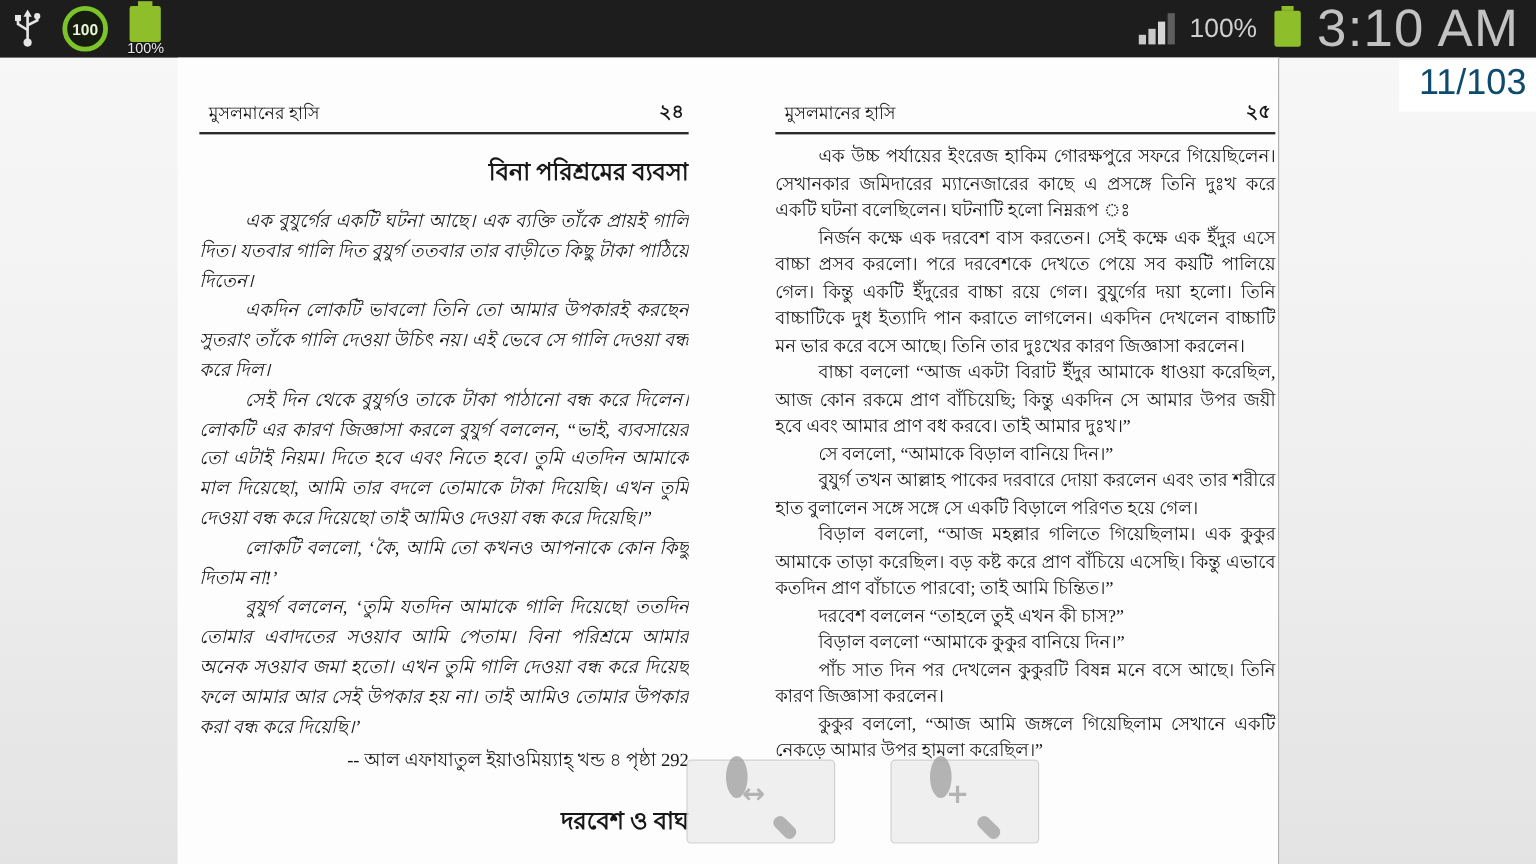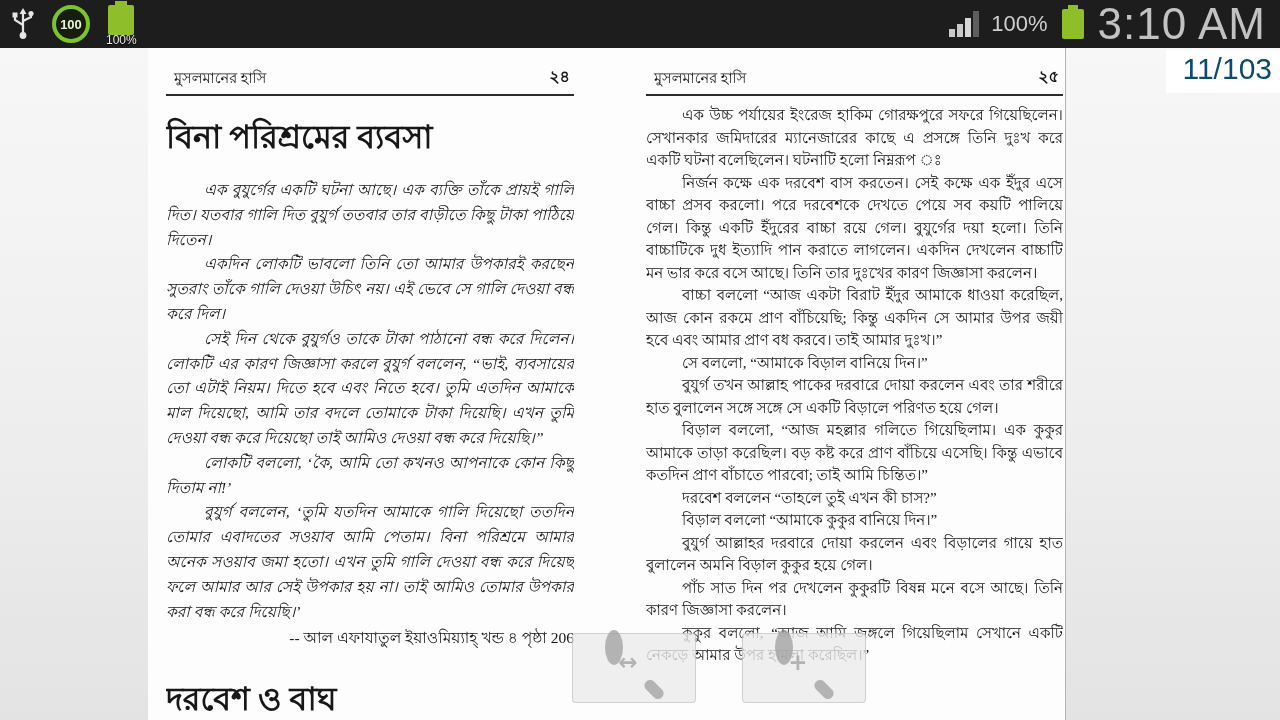--- a/index.html
+++ b/index.html
@@ -49,26 +49,26 @@
     position:absolute; left:148px; top:48px; width:918px; height:672px;
     background:#fdfdfd; border-right:1px solid #b3b3b3;
     font-family:"Liberation Serif","DejaVu Serif",serif; color:#171717;
   }
   .col { position:absolute; top:0; height:672px; overflow:hidden; }
   .col-left  { left:18px;  width:408px; }
   .col-right { left:498px; width:417px; }
 
   .running-head-row {
     display:flex; justify-content:space-between; align-items:flex-end;
-    margin-top:16px; padding:0 4px 3px 8px; border-bottom:2px solid #2c2c2c;
+    margin-top:32px; padding:0 4px 3px 8px; border-bottom:2px solid #2c2c2c;
   }
   .running-head { font-size:14.5px; }
   .page-number  { font-size:16px; font-weight:bold; }
 
-  .chapter-title { text-align:left; font-size:32px; font-weight:bold; margin:16px 0 12px; }
+  .chapter-title { text-align:right; font-size:20px; font-weight:bold; margin:16px 0 12px; }
   .chapter-title.second { margin-top:22px; }
 
   .col-left  p.body { font-size:15.5px; line-height:1.6; text-align:justify; text-indent:38px;font-style:italic; }
   .col-right p.body { font-size:15px;   line-height:1.5; text-align:justify; text-indent:36px; }
   .col-right p.body.first { margin-top:8px; }
   .attribution { font-size:15.5px; text-align:right; margin-top:2px; }
 
   
   .zoom-bar { position:absolute; left:572px; top:633px; display:flex; gap:46px; }
   .zoom-btn {
@@ -144,39 +144,38 @@
       <div class="running-head-row">
         <span class="running-head">মুসলমানের হাসি</span>
         <span class="page-number">২৪</span>
       </div>
       <div class="chapter-title">বিনা পরিশ্রমের ব্যবসা</div>
       <p class="body">এক বুযুর্গের একটি ঘটনা আছে। এক ব্যক্তি তাঁকে প্রায়ই গালি দিত। যতবার গালি দিত বুযুর্গ ততবার তার বাড়ীতে কিছু টাকা পাঠিয়ে দিতেন।</p>
       <p class="body">একদিন লোকটি ভাবলো তিনি তো আমার উপকারই করছেন সুতরাং তাঁকে গালি দেওয়া উচিৎ নয়। এই ভেবে সে গালি দেওয়া বন্ধ করে দিল।</p>
       <p class="body">সেই দিন থেকে বুযুর্গও তাকে টাকা পাঠানো বন্ধ করে দিলেন। লোকটি এর কারণ জিজ্ঞাসা করলে বুযুর্গ বললেন, “ভাই, ব্যবসায়ের তো এটাই নিয়ম। দিতে হবে এবং নিতে হবে। তুমি এতদিন আমাকে মাল দিয়েছো, আমি তার বদলে তোমাকে টাকা দিয়েছি। এখন তুমি দেওয়া বন্ধ করে দিয়েছো তাই আমিও দেওয়া বন্ধ করে দিয়েছি।”</p>
       <p class="body">লোকটি বললো, ‘কৈ, আমি তো কখনও আপনাকে কোন কিছু দিতাম না!’</p>
       <p class="body">বুযুর্গ বললেন, ‘তুমি যতদিন আমাকে গালি দিয়েছো ততদিন তোমার এবাদতের সওয়াব আমি পেতাম। বিনা পরিশ্রমে আমার অনেক সওয়াব জমা হতো। এখন তুমি গালি দেওয়া বন্ধ করে দিয়েছ ফলে আমার আর সেই উপকার হয় না। তাই আমিও তোমার উপকার করা বন্ধ করে দিয়েছি।’</p>
-      <p class="attribution">-- আল এফাযাতুল ইয়াওমিয়্যাহ্ খন্ড ৪ পৃষ্ঠা 206</p>
+      <p class="attribution">-- আল এফাযাতুল ইয়াওমিয়্যাহ্ খন্ড ৪ পৃষ্ঠা 292</p>
       <div class="chapter-title second">দরবেশ ও বাঘ</div>
 
     </div>
 
     <div class="col col-right">
       <div class="running-head-row">
         <span class="running-head">মুসলমানের হাসি</span>
         <span class="page-number">২৫</span>
       </div>
       <p class="body first">এক উচ্চ পর্যায়ের ইংরেজ হাকিম গোরক্ষপুরে সফরে গিয়েছিলেন। সেখানকার জমিদারের ম্যানেজারের কাছে এ প্রসঙ্গে তিনি দুঃখ করে একটি ঘটনা বলেছিলেন। ঘটনাটি হলো নিম্নরূপ ঃ</p>
       <p class="body">নির্জন কক্ষে এক দরবেশ বাস করতেন। সেই কক্ষে এক ইঁদুর এসে বাচ্চা প্রসব করলো। পরে দরবেশকে দেখতে পেয়ে সব কয়টি পালিয়ে গেল। কিন্তু একটি ইঁদুরের বাচ্চা রয়ে গেল। বুযুর্গের দয়া হলো। তিনি বাচ্চাটিকে দুধ ইত্যাদি পান করাতে লাগলেন। একদিন দেখলেন বাচ্চাটি মন ভার করে বসে আছে। তিনি তার দুঃখের কারণ জিজ্ঞাসা করলেন।</p>
       <p class="body">বাচ্চা বললো “আজ একটা বিরাট ইঁদুর আমাকে ধাওয়া করেছিল, আজ কোন রকমে প্রাণ বাঁচিয়েছি; কিন্তু একদিন সে আমার উপর জয়ী হবে এবং আমার প্রাণ বধ করবে। তাই আমার দুঃখ।”</p>
       <p class="body">সে বললো, “আমাকে বিড়াল বানিয়ে দিন।”</p>
       <p class="body">বুযুর্গ তখন আল্লাহ পাকের দরবারে দোয়া করলেন এবং তার শরীরে হাত বুলালেন সঙ্গে সঙ্গে সে একটি বিড়ালে পরিণত হয়ে গেল।</p>
       <p class="body">বিড়াল বললো, “আজ মহল্লার গলিতে গিয়েছিলাম। এক কুকুর আমাকে তাড়া করেছিল। বড় কষ্ট করে প্রাণ বাঁচিয়ে এসেছি। কিন্তু এভাবে কতদিন প্রাণ বাঁচাতে পারবো; তাই আমি চিন্তিত।”</p>
       <p class="body">দরবেশ বললেন “তাহলে তুই এখন কী চাস?”</p>
       <p class="body">বিড়াল বললো “আমাকে কুকুর বানিয়ে দিন।”</p>
-      <p class="body">বুযুর্গ আল্লাহর দরবারে দোয়া করলেন এবং বিড়ালের গায়ে হাত বুলালেন অমনি বিড়াল কুকুর হয়ে গেল।</p>
       <p class="body">পাঁচ সাত দিন পর দেখলেন কুকুরটি বিষন্ন মনে বসে আছে। তিনি কারণ জিজ্ঞাসা করলেন।</p>
       <p class="body">কুকুর বললো, “আজ আমি জঙ্গলে গিয়েছিলাম সেখানে একটি নেকড়ে আমার উপর হামলা করেছিল।”</p>
     </div>
   </div>
 
   <div class="zoom-bar">
     <div class="zoom-btn">
       <span class="mag">
         <span class="lens"></span>
         <span class="handle"></span>

